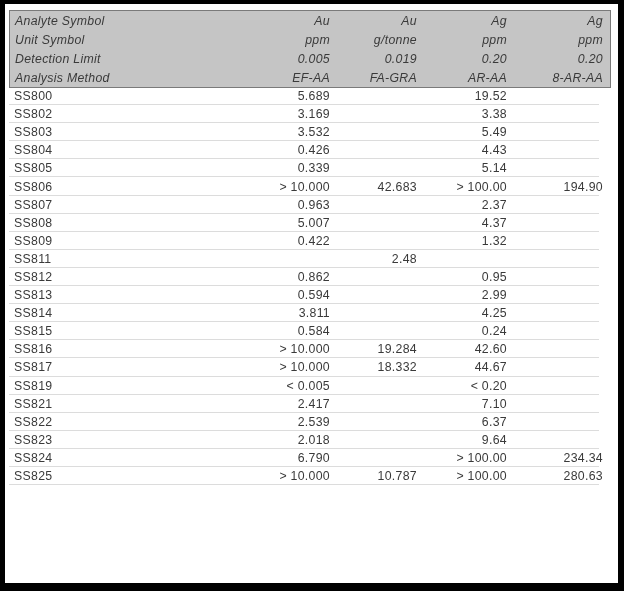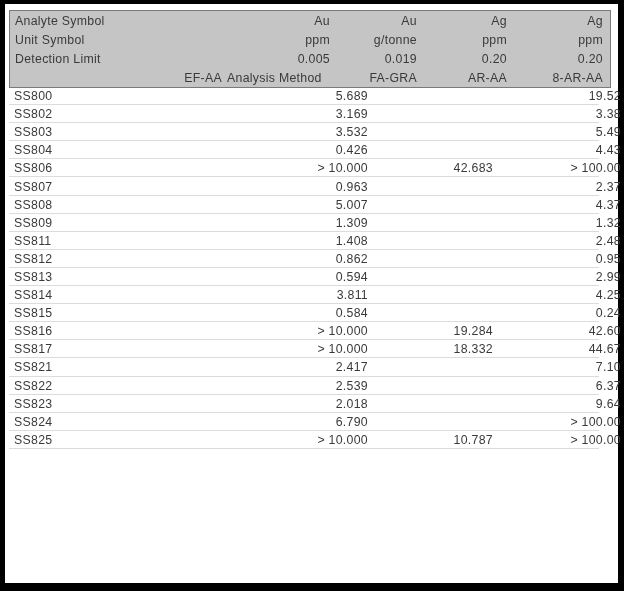--- a/index.html
+++ b/index.html
@@ -19,41 +19,41 @@
     left: 5px; top: 4px;
     width: 613px; height: 579px;
     background: #ffffff;
   }
   .header-box {
     position: absolute;
     left: 4px; top: 6px;
     width: 602px;
     background: #c5c5c5;
     border: 1px solid #7a7a7a;
+    font-style: italic;
   }
   .hrow {
     display: grid;
     grid-template-columns: 212px 108px 87px 90px 96px;
     height: 19px;
     align-items: center;
     padding-right: 7px;
   }
   .table-body {
     position: absolute;
     left: 4px; top: 83px;
     width: 602px;
   }
   .drow {
     display: grid;
     grid-template-columns: 213px 108px 87px 90px 96px;
     height: 18.1px;
     align-items: center;
     padding-right: 8px;
     position: relative;
-    gap: 38px;
   }
   .drow::after {
     content: "";
     position: absolute;
     left: 0; right: 12px; bottom: 0;
     height: 1px;
     background: #dcdcdc;
   }
   .cell {
     font-size: 12.3px;
@@ -86,22 +86,22 @@
           <div class="cell val">ppm</div>
         </div>
         <div class="hrow">
           <div class="cell label">Detection Limit</div>
           <div class="cell val">0.005</div>
           <div class="cell val">0.019</div>
           <div class="cell val">0.20</div>
           <div class="cell val">0.20</div>
         </div>
         <div class="hrow">
+          <div class="cell label">Analysis Method</div>
           <div class="cell val">EF-AA</div>
-          <div class="cell label">Analysis Method</div>
           <div class="cell val">FA-GRA</div>
           <div class="cell val">AR-AA</div>
           <div class="cell val">8-AR-AA</div>
         </div>
       </div>
     <div class="table-body" id="table-body">
         <div class="drow">
           <div class="cell label">SS800</div>
           <div class="cell val">5.689</div>
           <div class="cell val"></div>
@@ -123,20 +123,27 @@
           <div class="cell val"></div>
         </div>
         <div class="drow">
           <div class="cell label">SS804</div>
           <div class="cell val">0.426</div>
           <div class="cell val"></div>
           <div class="cell val">4.43</div>
           <div class="cell val"></div>
         </div>
         <div class="drow">
+          <div class="cell label">SS805</div>
+          <div class="cell val">0.339</div>
+          <div class="cell val"></div>
+          <div class="cell val">5.14</div>
+          <div class="cell val"></div>
+        </div>
+        <div class="drow">
           <div class="cell label">SS806</div>
           <div class="cell val">&gt; 10.000</div>
           <div class="cell val">42.683</div>
           <div class="cell val">&gt; 100.00</div>
           <div class="cell val">194.90</div>
         </div>
         <div class="drow">
           <div class="cell label">SS807</div>
           <div class="cell val">0.963</div>
           <div class="cell val"></div>
@@ -145,28 +152,27 @@
         </div>
         <div class="drow">
           <div class="cell label">SS808</div>
           <div class="cell val">5.007</div>
           <div class="cell val"></div>
           <div class="cell val">4.37</div>
           <div class="cell val"></div>
         </div>
         <div class="drow">
           <div class="cell label">SS809</div>
-          <div class="cell val">1.309</div>
+          <div class="cell val">0.422</div>
           <div class="cell val"></div>
           <div class="cell val">1.32</div>
           <div class="cell val"></div>
         </div>
         <div class="drow">
           <div class="cell label">SS811</div>
-          <div class="cell val">1.408</div>
           <div class="cell val"></div>
           <div class="cell val">2.48</div>
           <div class="cell val"></div>
         </div>
         <div class="drow">
           <div class="cell label">SS812</div>
           <div class="cell val">0.862</div>
           <div class="cell val"></div>
           <div class="cell val">0.95</div>
           <div class="cell val"></div>
@@ -197,20 +203,27 @@
           <div class="cell val">&gt; 10.000</div>
           <div class="cell val">19.284</div>
           <div class="cell val">42.60</div>
           <div class="cell val"></div>
         </div>
         <div class="drow">
           <div class="cell label">SS817</div>
           <div class="cell val">&gt; 10.000</div>
           <div class="cell val">18.332</div>
           <div class="cell val">44.67</div>
+          <div class="cell val"></div>
+        </div>
+        <div class="drow">
+          <div class="cell label">SS819</div>
+          <div class="cell val">&lt; 0.005</div>
+          <div class="cell val"></div>
+          <div class="cell val">&lt; 0.20</div>
           <div class="cell val"></div>
         </div>
         <div class="drow">
           <div class="cell label">SS821</div>
           <div class="cell val">2.417</div>
           <div class="cell val"></div>
           <div class="cell val">7.10</div>
           <div class="cell val"></div>
         </div>
         <div class="drow">

